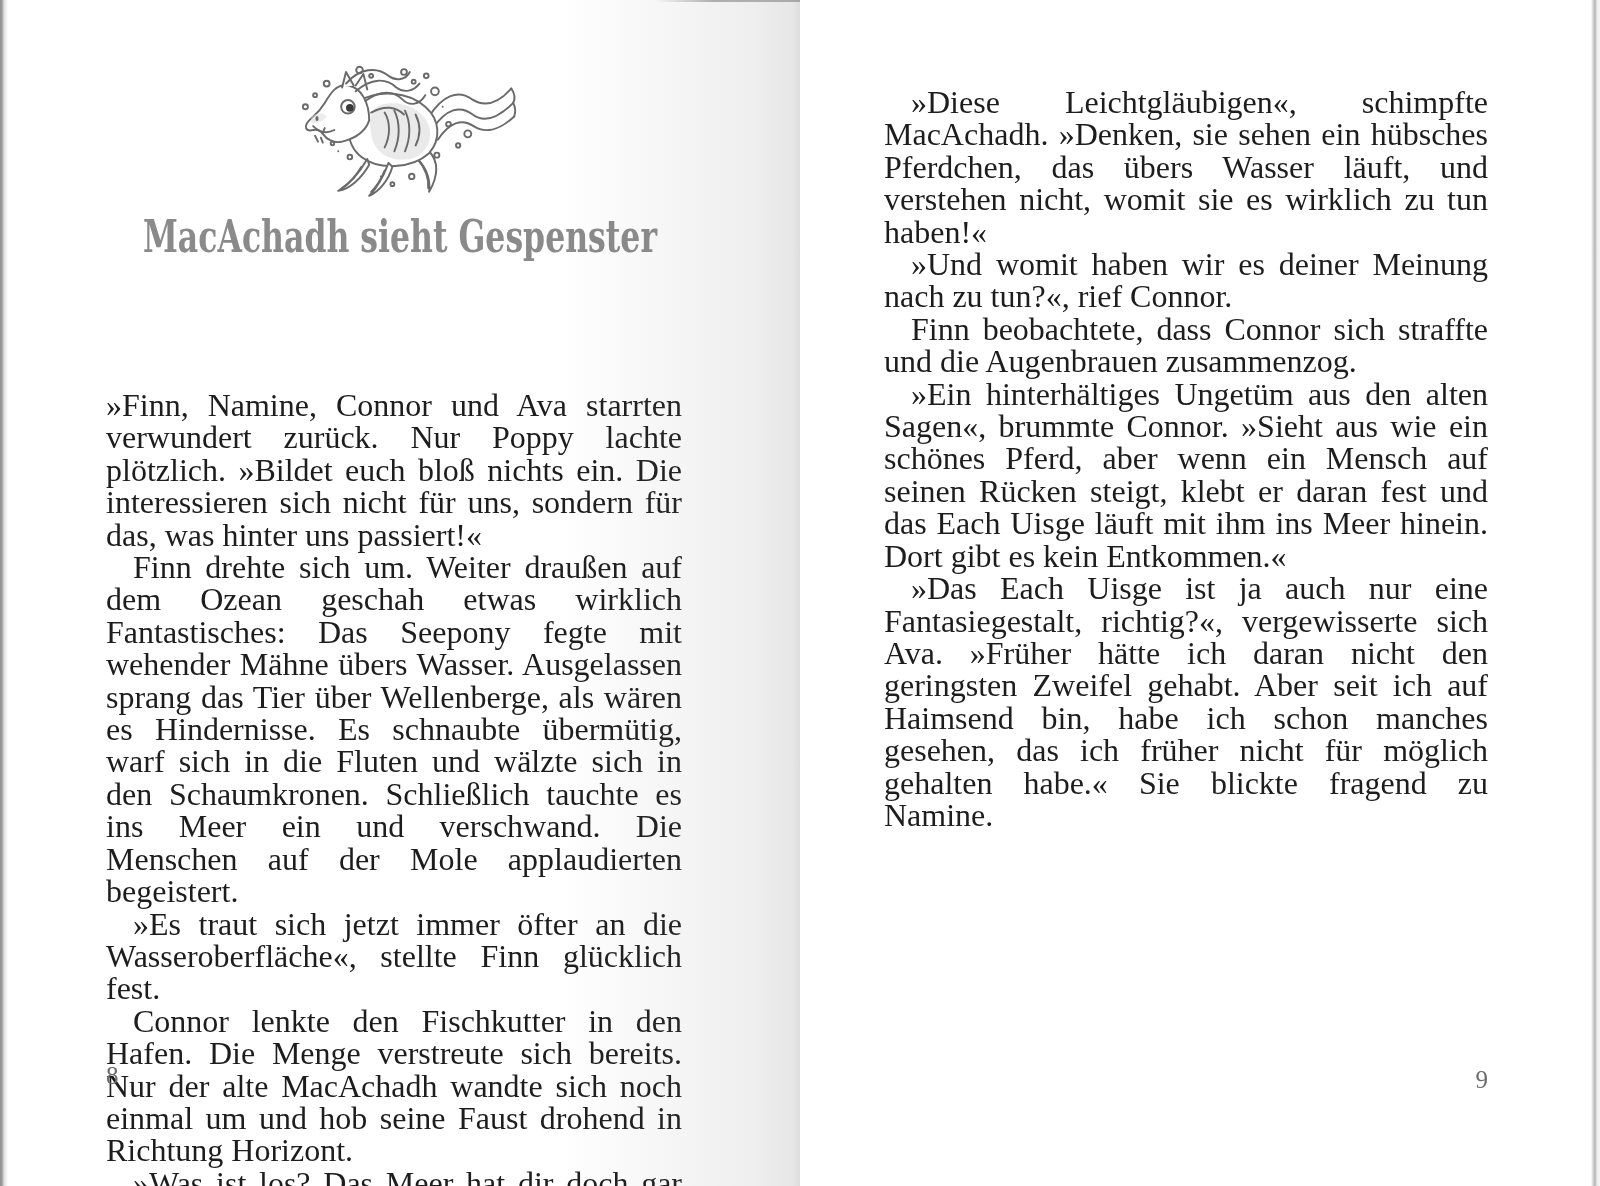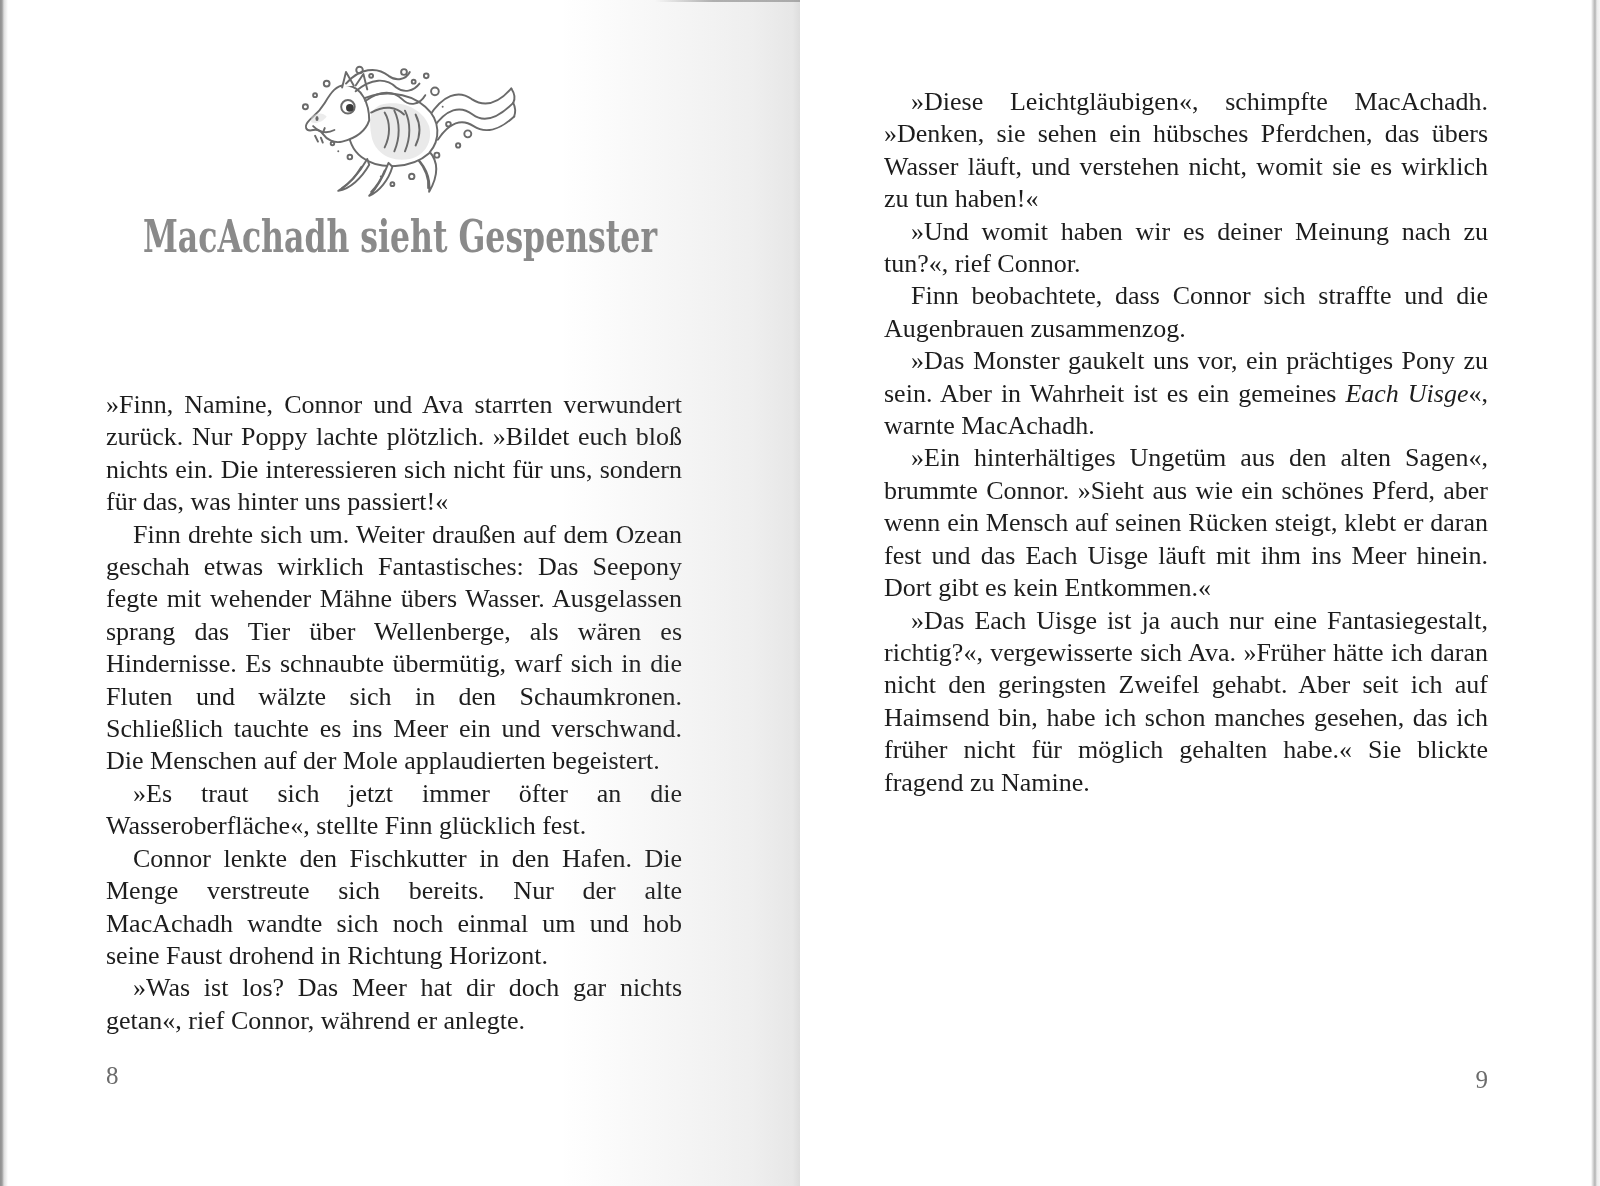--- a/index.html
+++ b/index.html
@@ -81,21 +81,21 @@
     color: #8a8a8a;
     transform: scaleX(0.70);
     transform-origin: 50% 50%;
     white-space: nowrap;
   }
 
   
   .text-block {
     position: absolute;
     color: #1d1d1d;
-    font-size: 26px;
+    font-size: 32px;
     line-height: 32.4px;
     text-align: justify;
   }
   .text-block-left  { left: 106px; top: 389px; width: 576px; }
   .text-block-right { left: 84px;  top: 86px;  width: 604px; }
   .para { margin: 0; }
   .para.indent { text-indent: 27px; }
   .para em { font-style: italic; }
 
   
@@ -196,21 +196,20 @@
       </div>
 
     <div class="page-number page-number-left">8</div>
   </div>
 
   <div class="page page-right">
     <div class="text-block text-block-right">
         <p class="para indent"><span>»Diese Leichtgläubigen«, schimpfte MacAchadh. »Denken, sie sehen ein hübsches Pferdchen, das übers Wasser läuft, und verstehen nicht, womit sie es wirklich zu tun haben!«</span></p>
         <p class="para indent"><span>»Und womit haben wir es deiner Meinung nach zu tun?«, rief Connor.</span></p>
         <p class="para indent"><span>Finn beobachtete, dass Connor sich straffte und die Augenbrauen zusammenzog.</span></p>
-        <p class="para indent"><span>»Das Monster gaukelt uns vor, ein prächtiges Pony zu sein. Aber in Wahrheit ist es ein gemeines </span><em>Each Uisge</em><span>«, warnte MacAchadh.</span></p>
         <p class="para indent"><span>»Ein hinterhältiges Ungetüm aus den alten Sagen«, brummte Connor. »Sieht aus wie ein schönes Pferd, aber wenn ein Mensch auf seinen Rücken steigt, klebt er daran fest und das Each Uisge läuft mit ihm ins Meer hinein. Dort gibt es kein Entkommen.«</span></p>
         <p class="para indent"><span>»Das Each Uisge ist ja auch nur eine Fantasiegestalt, richtig?«, vergewisserte sich Ava. »Früher hätte ich daran nicht den geringsten Zweifel gehabt. Aber seit ich auf Haimsend bin, habe ich schon manches gesehen, das ich früher nicht für möglich gehalten habe.« Sie blickte fragend zu Namine.</span></p>
       </div>
 
     <div class="page-number page-number-right">9</div>
   </div>
 
   <div class="gutter-shadow"></div>
   <div class="gutter-top-edge"></div>
   <div class="edge-left"></div>

